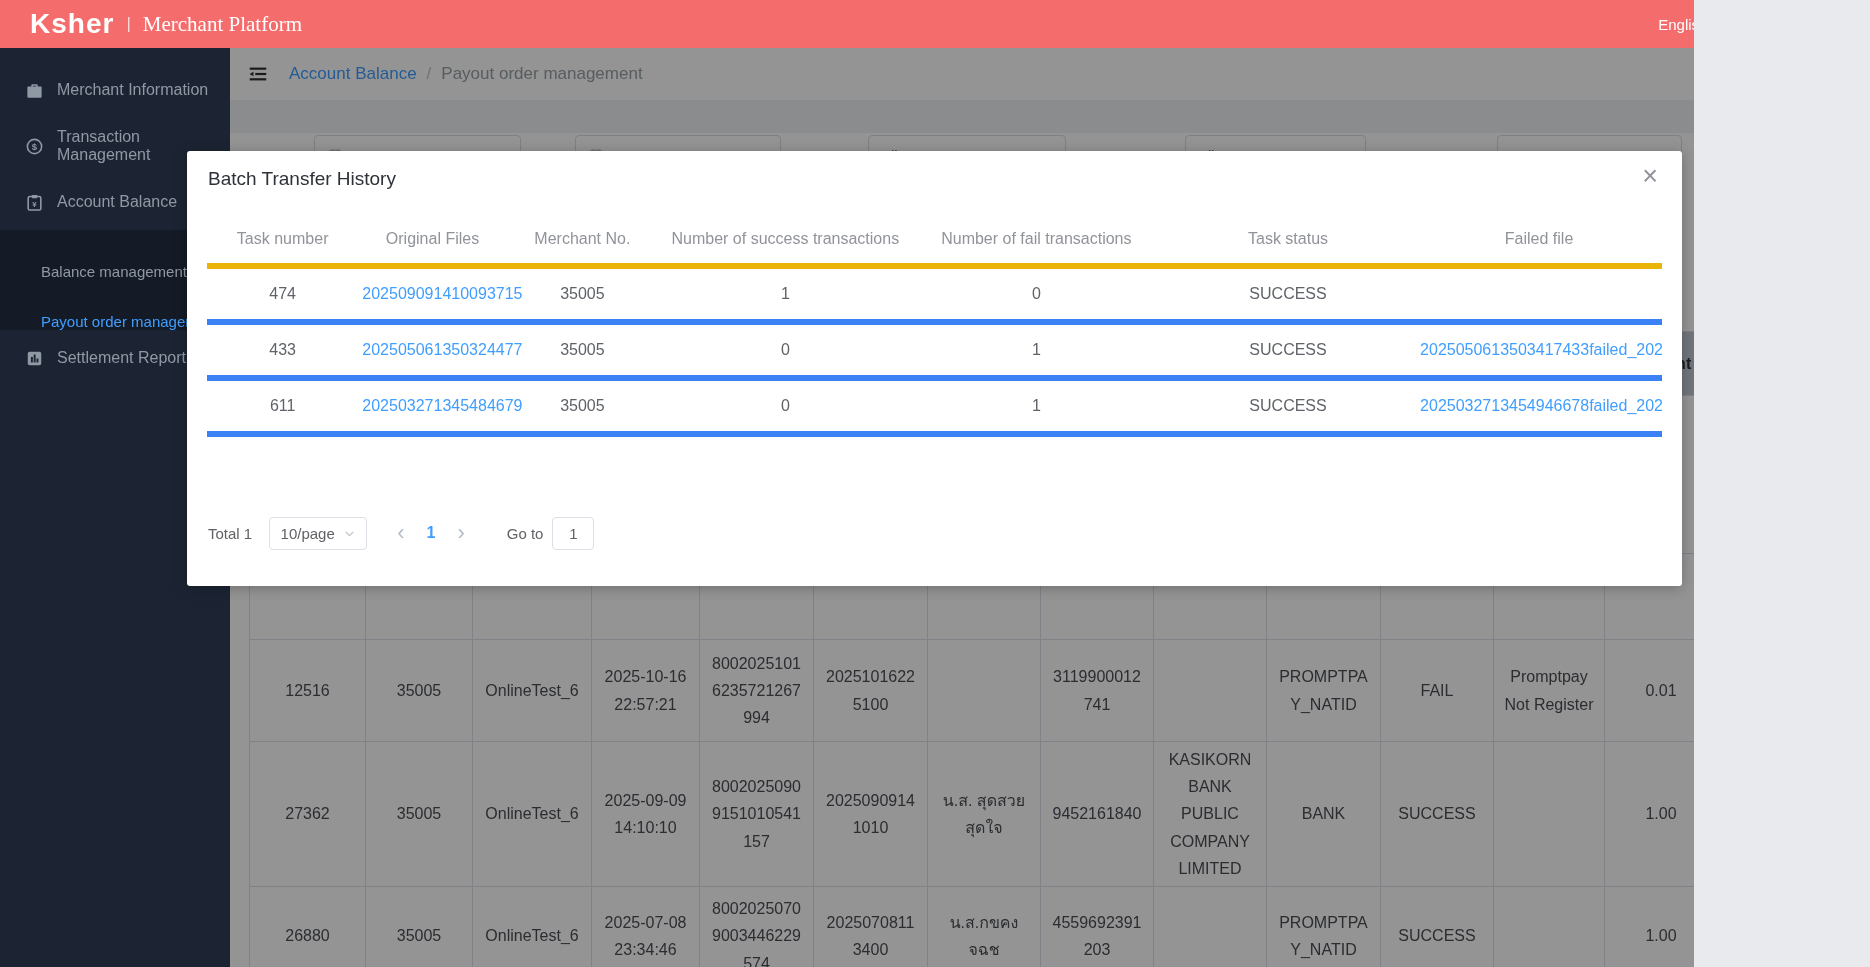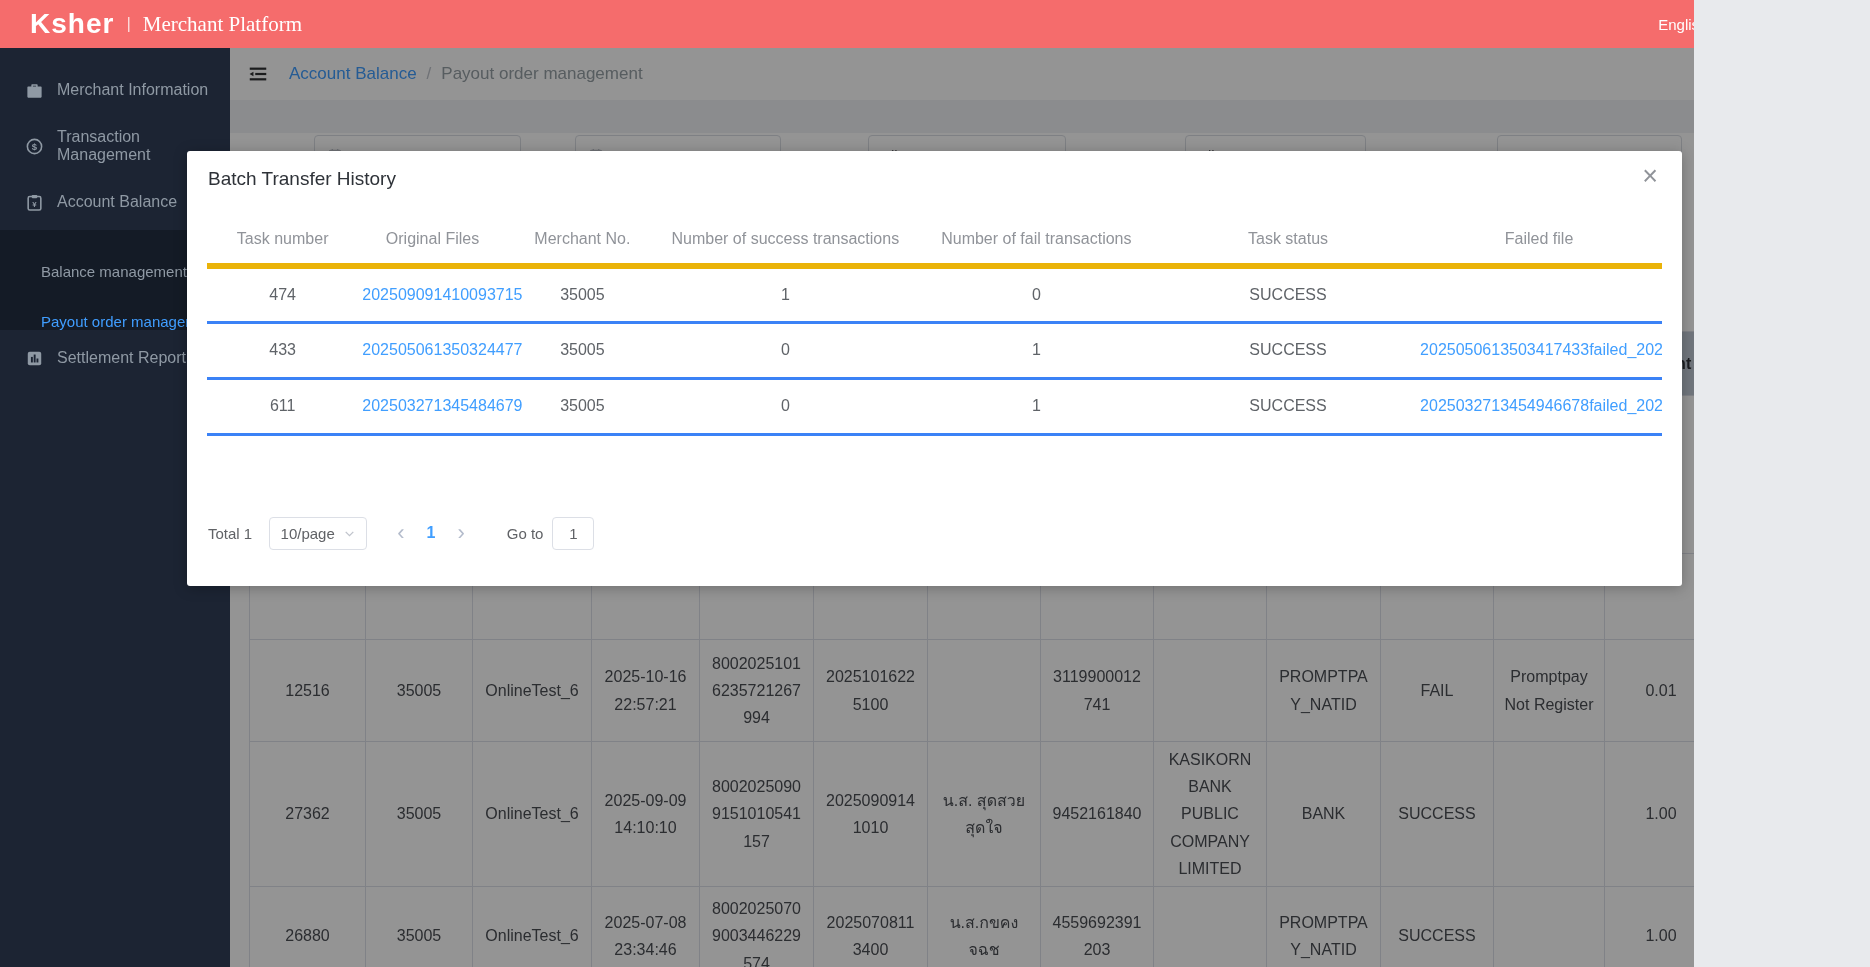--- a/index.html
+++ b/index.html
@@ -51,21 +51,21 @@
   .bg-table tbody tr:nth-child(5){height:99px;}
   .bg-table tbody tr:nth-child(6){height:150px;}
 
   
   .overlay{position:absolute;left:230px;top:48px;width:1640px;height:919px;background:rgba(0,0,0,.42);z-index:10;}
   .modal{position:absolute;left:187px;top:151px;width:1495px;height:435px;background:#fff;border-radius:3px;box-shadow:0 2px 14px rgba(0,0,0,.25);z-index:20;}
   .modal-title{position:absolute;left:21px;top:17px;font-size:19px;color:#2e3238;}
   .modal-close{position:absolute;right:20px;top:8px;border:none;background:none;font-size:27px;color:#909399;cursor:pointer;line-height:1;padding:4px;}
   .m-table{position:absolute;left:20px;top:62px;width:1455px;border-collapse:collapse;table-layout:fixed;}
   .m-table thead th{color:#909399;font-weight:400;font-size:16px;padding:17px 4px 15px;border-bottom:6px solid #eab308;text-align:center;}
-  .m-table tbody td{color:#5f6368;font-size:16px;text-align:center;height:56px;border-bottom:3px solid #3b82f6;vertical-align:middle;padding:0 4px;}
+  .m-table tbody td{color:#5f6368;font-size:16px;text-align:center;height:56px;border-bottom:6px solid #3b82f6;vertical-align:middle;padding:0 4px;}
   .m-table .link{color:#409eff;cursor:pointer;}
   .m-table td.failed-cell{white-space:nowrap;overflow:hidden;}
   .pager{position:absolute;left:21px;top:362px;height:40px;display:flex;align-items:center;font-size:15px;color:#606266;}
   .pager .total{margin-right:17px;}
   .size-select{width:98px;height:33px;border:1px solid #dcdfe6;border-radius:4px;display:flex;align-items:center;justify-content:center;gap:8px;color:#606266;cursor:pointer;}
   .size-select .chev{width:13px;height:13px;color:#c0c4cc;}
   .pg-arrow{border:none;background:none;font-size:22px;color:#b4bccc;cursor:pointer;line-height:1;padding:0 4px;}
   .pg-prev{margin-left:26px;}
   .pg-num{margin:0 18px;color:#409eff;font-weight:bold;font-size:16px;cursor:pointer;}
   .pg-next{margin-right:38px;}

